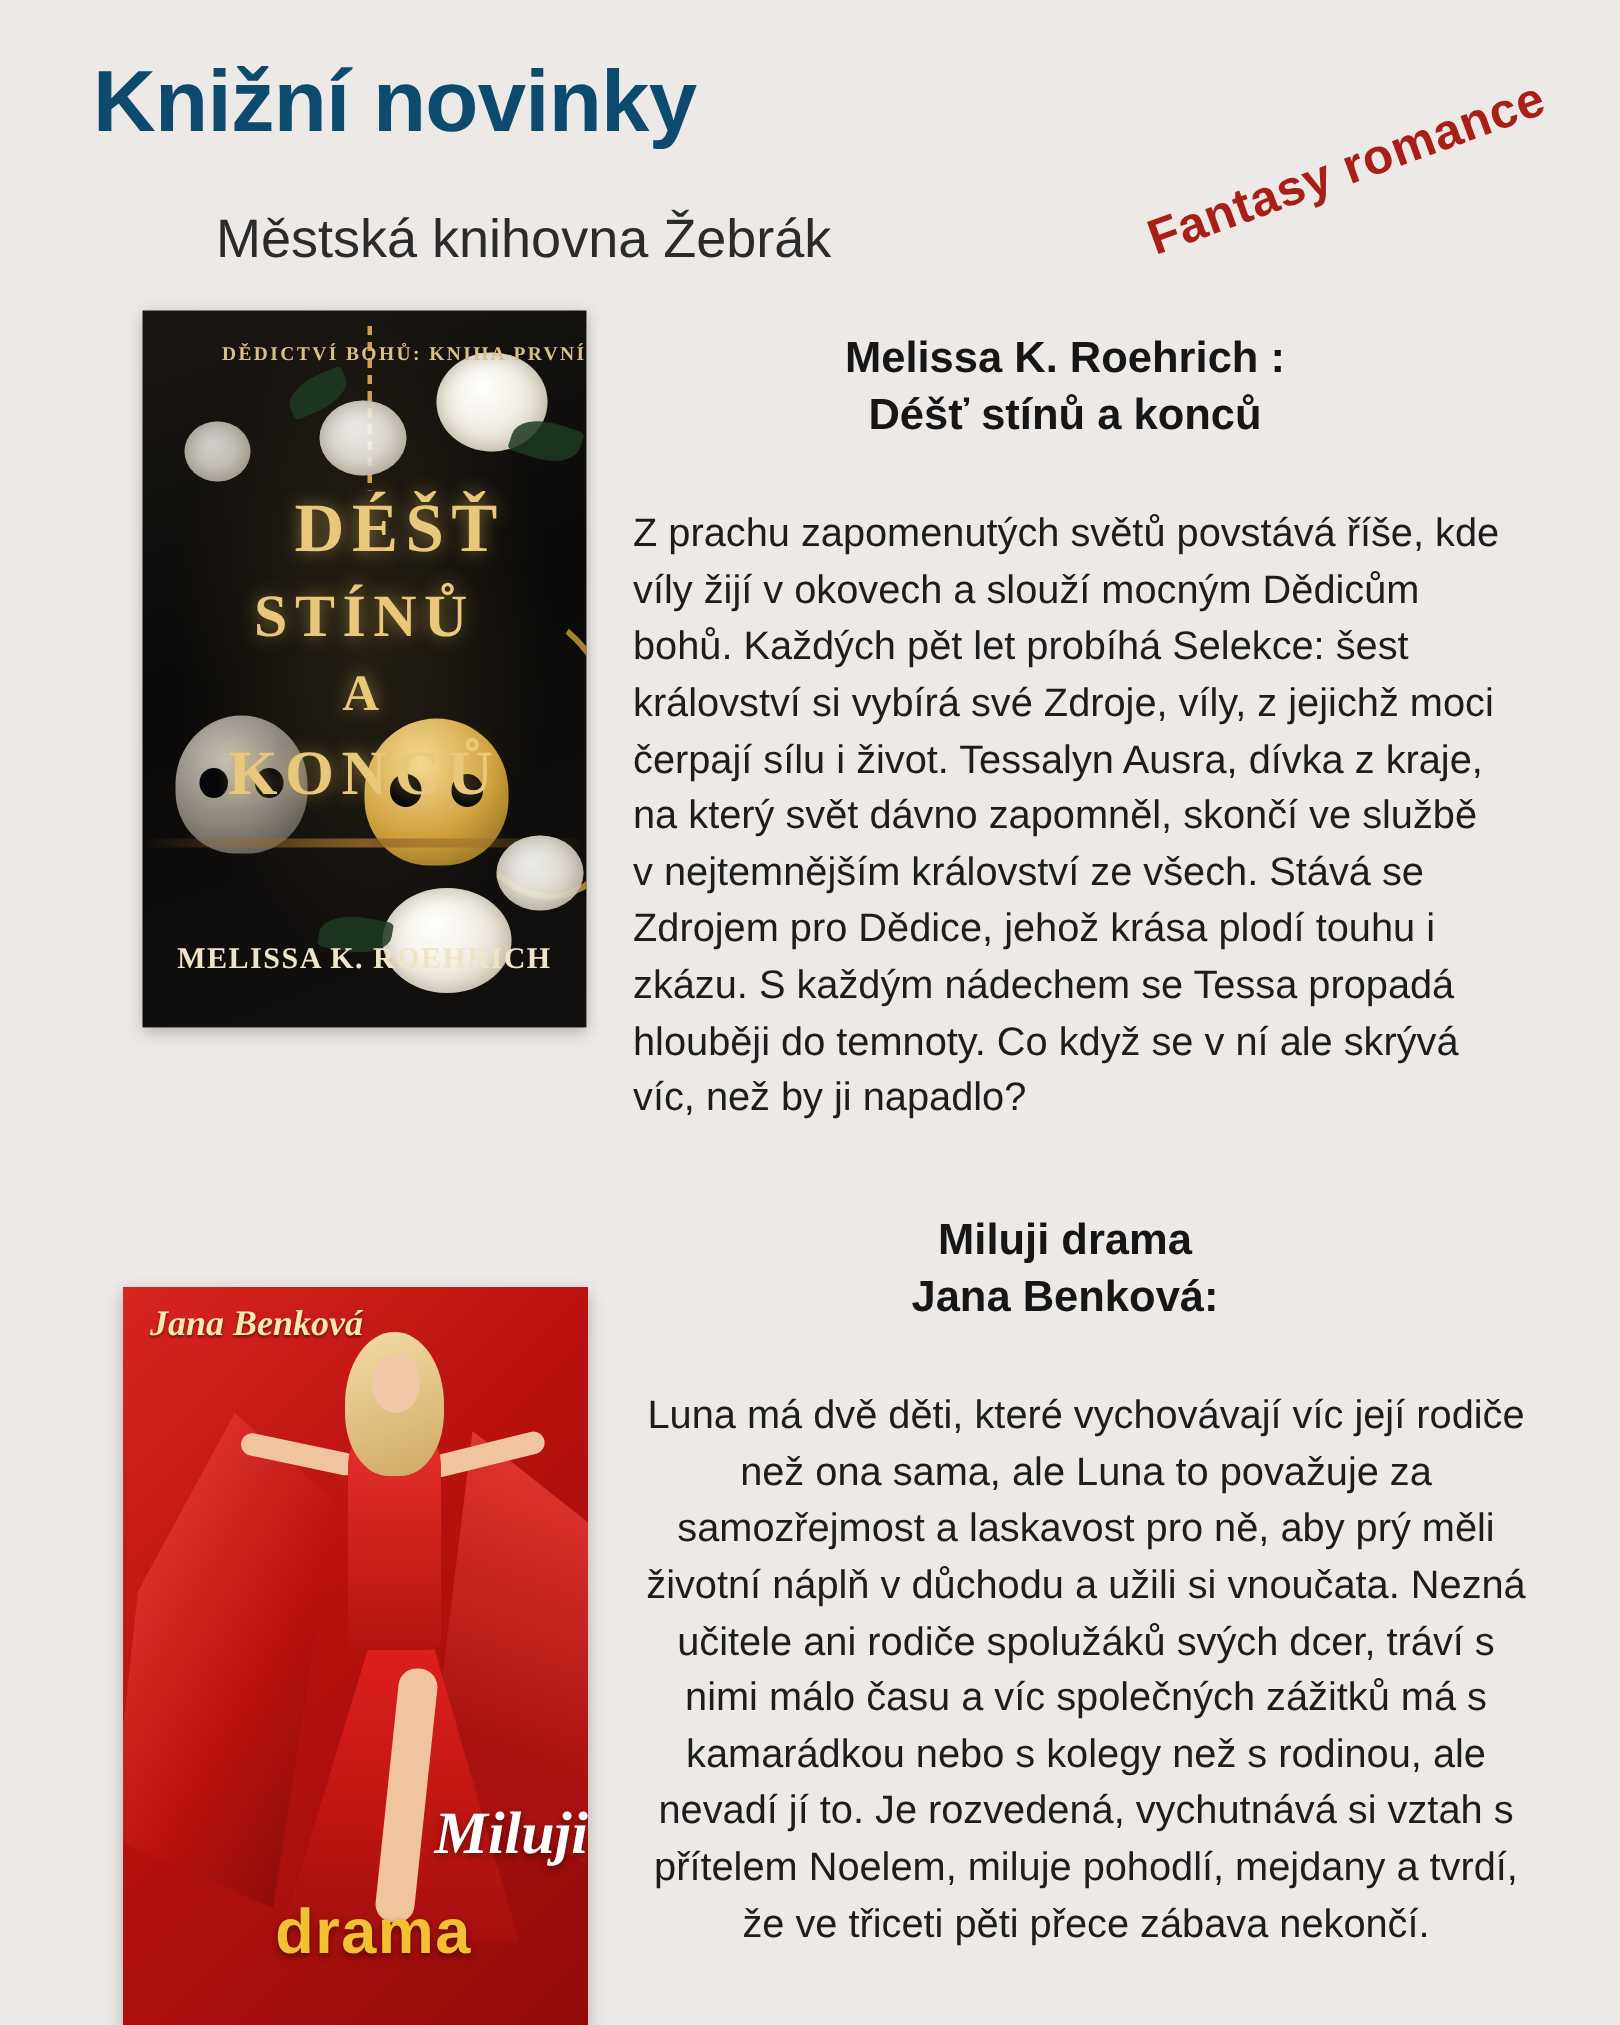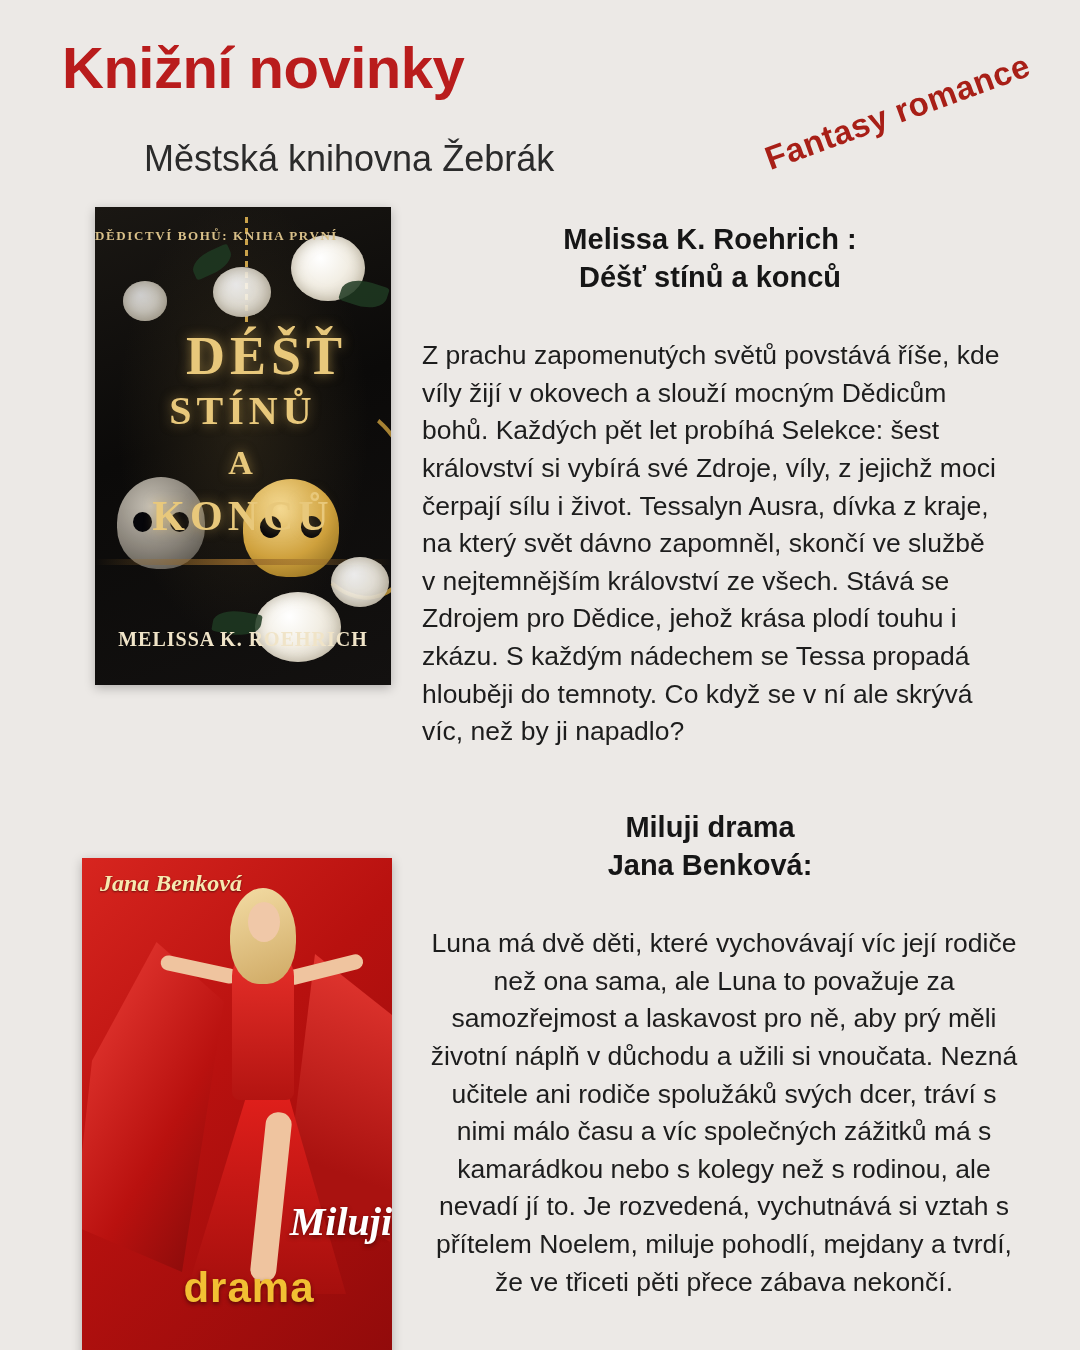--- a/index.html
+++ b/index.html
@@ -22,21 +22,21 @@
     height: 1350px;
   }
 
   
   .header-title {
     position: absolute;
     left: 62px;
     top: 38px;
     font-size: 58px;
     font-weight: bold;
-    color: #b91c1c;
+    color: #0c4a6e;
     letter-spacing: -0.5px;
     line-height: 1.05;
     white-space: nowrap;
   }
   .header-subtitle {
     position: absolute;
     left: 144px;
     top: 138px;
     font-size: 36px;
     font-weight: 400;
@@ -73,41 +73,41 @@
     height: 478px;
     background:
       radial-gradient(ellipse at 50% 45%, rgba(60,50,30,0.55) 0%, rgba(0,0,0,0) 60%),
       linear-gradient(160deg, #1a1713 0%, #0b0a09 45%, #131110 100%);
   }
   #cover1 .c1-series {
     position: absolute;
     top: 21px;
     left: 0;
     right: 0;
-    text-align: left;
+    text-align: right;
     color: #d9c089;
     font-size: 13px;
     letter-spacing: 1.6px;
     font-family: "Liberation Serif", serif;
     font-weight: bold;
   }
   #cover1 .c1-t1,
   #cover1 .c1-t2,
   #cover1 .c1-t3,
   #cover1 .c1-t4 {
     position: absolute;
     left: 0; right: 0;
     text-align: center;
     font-family: "Liberation Serif", serif;
     color: #e8c87b;
     text-shadow: 0 0 12px rgba(220,180,90,0.55);
     letter-spacing: 5px;
     font-weight: bold;
   }
-  #cover1 .c1-t1 { top: 118px; font-size: 54px; padding-left: 47px; }
+  #cover1 .c1-t1 { top: 118px; font-size: 46px; padding-left: 47px; }
   #cover1 .c1-t2 { top: 180px; font-size: 40px; }
   #cover1 .c1-t3 { top: 237px; font-size: 34px; }
   #cover1 .c1-t4 { top: 285px; font-size: 42px; }
   #cover1 .c1-author {
     position: absolute;
     left: 0; right: 0;
     bottom: 34px;
     text-align: center;
     color: #f0e4c8;
     font-family: "Liberation Serif", serif;

